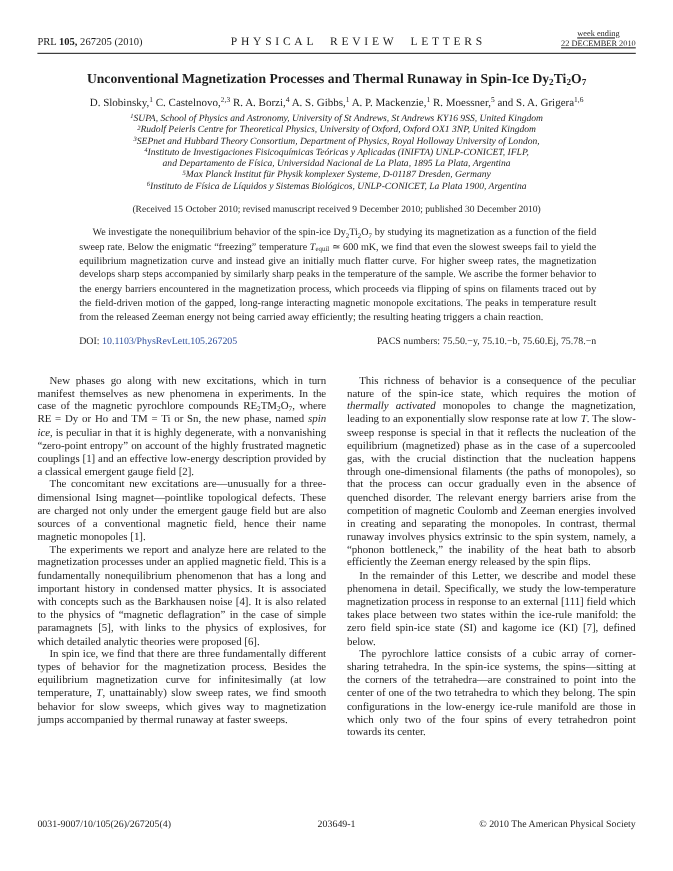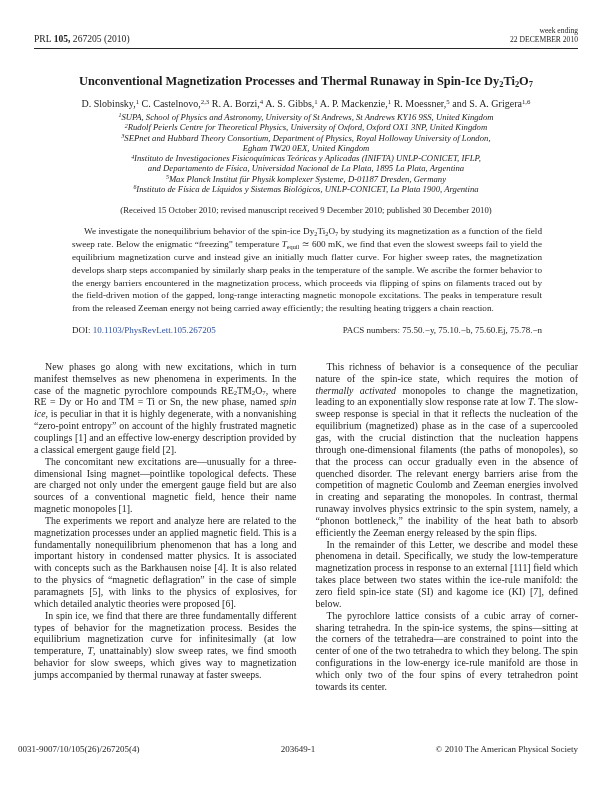--- a/index.html
+++ b/index.html
@@ -14,68 +14,68 @@
     padding: 26px 34px 0 34px;
     overflow: hidden;
   }
   sup { font-size: 68%; line-height: 0; position: relative; vertical-align: baseline; top: -0.45em; }
   sub { font-size: 68%; line-height: 0; position: relative; vertical-align: baseline; bottom: -0.25em; }
 
   
   .header-row { display: flex; align-items: flex-end; justify-content: space-between; padding-bottom: 4px; border-bottom: 1.6px solid #2a2a2a; }
   .journal-ref { font-size: 9.6px; white-space: nowrap; text-align: center; }
   .journal-name { font-size: 10.5px; letter-spacing: 3.4px; word-spacing: 6px; white-space: nowrap; transform: translateX(6px); }
-  .week-ending { font-size: 7.6px; text-align: right; line-height: 9px; white-space: nowrap; }
+  .week-ending { font-size: 7.6px; text-align: center; line-height: 9px; white-space: nowrap; text-decoration: underline; }
 
   
-  .title { margin-top: 25px; text-align: center; font-weight: bold; font-size: 12.4px; line-height: 15px; }
+  .title { margin-top: 15px; text-align: center; font-weight: bold; font-size: 12.4px; line-height: 15px; }
   .authors { margin-top: 9px; text-align: center; font-size: 10px; }
   .affiliations { margin-top: 3px; text-align: center; font-style: italic; font-size: 8.7px; line-height: 10.3px; }
   .received { margin-top: 11px; text-align: center; font-size: 8.7px; }
 
   .abstract { margin: 10px 36px 0 38px; text-align: justify; font-size: 9.2px; line-height: 12.8px; }
   .abstract .para { text-indent: 12px; }
 
   .doi-row { display: flex; justify-content: space-between; margin: 10px 36px 12px 38px; font-size: 9px; }
   .doi-link { color: #2f4f9e; }
   .pacs { white-space: nowrap; }
 
   
   .body-cols { display: flex; gap: 19px; margin-top: 26px; font-size: 9.9px; line-height: 11.85px; }
   .col { flex: 1 1 0; min-width: 0; text-align: justify; }
   .col p { margin: 0; text-indent: 11px; }
 
   
-  .footer { position: absolute; left: 18px; right: 34px; bottom: 38px; display: flex; align-items: baseline; font-size: 9px; }
+  .footer { position: absolute; left: 34px; right: 34px; bottom: 38px; display: flex; align-items: baseline; font-size: 9px; }
   .footer .f-left { flex: 1; text-align: left; }
   .footer .f-center { flex: 1; text-align: center; }
   .footer .f-right { flex: 1; text-align: right; }
 </style>
 </head>
 <body>
 
 <div class="page">
 
   <div class="header-row">
     <span class="journal-ref">PRL <b>105,</b> 267205 (2010)</span>
+    <span class="journal-name">PHYSICAL REVIEW LETTERS</span>
     <span class="week-ending">
       <span>week ending</span><br>
       <span>22 DECEMBER 2010</span>
     </span>
   </div>
 
   <div class="title">Unconventional Magnetization Processes and Thermal Runaway in Spin-Ice Dy<sub>2</sub>Ti<sub>2</sub>O<sub>7</sub></div>
 
   <div class="authors">D. Slobinsky,<sup>1</sup> C. Castelnovo,<sup>2,3</sup> R. A. Borzi,<sup>4</sup> A. S. Gibbs,<sup>1</sup> A. P. Mackenzie,<sup>1</sup> R. Moessner,<sup>5</sup> and S. A. Grigera<sup>1,6</sup></div>
 
   <div class="affiliations">
     <div><sup>1</sup>SUPA, School of Physics and Astronomy, University of St Andrews, St Andrews KY16 9SS, United Kingdom</div>
     <div><sup>2</sup>Rudolf Peierls Centre for Theoretical Physics, University of Oxford, Oxford OX1 3NP, United Kingdom</div>
     <div><sup>3</sup>SEPnet and Hubbard Theory Consortium, Department of Physics, Royal Holloway University of London,</div>
-    <div>Egham TW20 0EX, United Kingdom</div>
     <div><sup>4</sup>Instituto de Investigaciones Fisicoquímicas Teóricas y Aplicadas (INIFTA) UNLP-CONICET, IFLP,</div>
     <div>and Departamento de Física, Universidad Nacional de La Plata, 1895 La Plata, Argentina</div>
     <div><sup>5</sup>Max Planck Institut für Physik komplexer Systeme, D-01187 Dresden, Germany</div>
     <div><sup>6</sup>Instituto de Física de Líquidos y Sistemas Biológicos, UNLP-CONICET, La Plata 1900, Argentina</div>
   </div>
 
   <div class="received">(Received 15 October 2010; revised manuscript received 9 December 2010; published 30 December 2010)</div>
 
   <div class="abstract">
     <div class="para">We investigate the nonequilibrium behavior of the spin-ice Dy<sub>2</sub>Ti<sub>2</sub>O<sub>7</sub> by studying its magnetization as a function of the field sweep rate. Below the enigmatic “freezing” temperature <i>T</i><sub>equil</sub> ≃ 600 mK, we find that even the slowest sweeps fail to yield the equilibrium magnetization curve and instead give an initially much flatter curve. For higher sweep rates, the magnetization develops sharp steps accompanied by similarly sharp peaks in the temperature of the sample. We ascribe the former behavior to the energy barriers encountered in the magnetization process, which proceeds via flipping of spins on filaments traced out by the field-driven motion of the gapped, long-range interacting magnetic monopole excitations. The peaks in temperature result from the released Zeeman energy not being carried away efficiently; the resulting heating triggers a chain reaction.</div>

